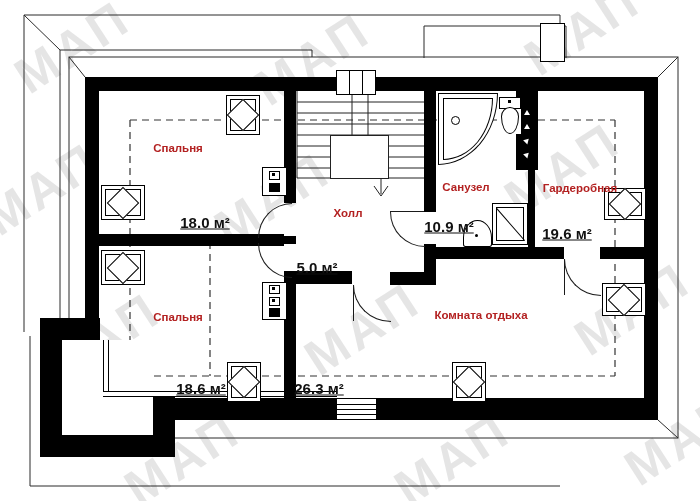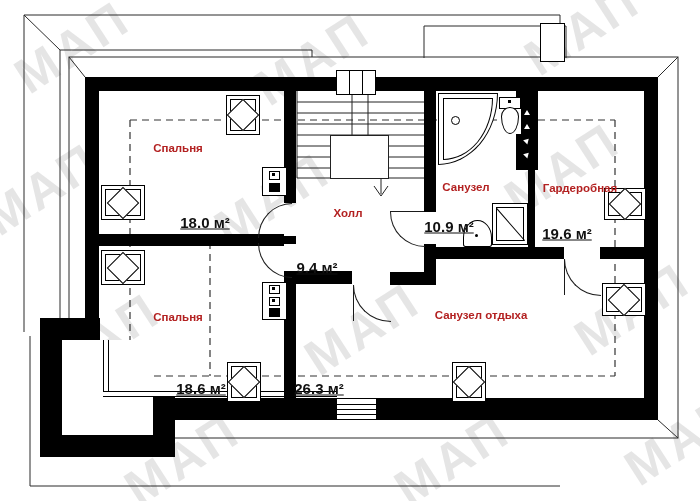--- a/index.html
+++ b/index.html
@@ -232,24 +232,24 @@
   <div class="vent-mark" style="left:524px;top:138px;transform:rotate(45deg)"></div>
   <div class="vent-mark" style="left:524px;top:152px;transform:rotate(45deg)"></div>
 
   <div class="room-label" style="left:178px;top:148px">Спальня</div>
   <div class="area-label" style="left:205px;top:222px">18.0 м²</div>
 
   <div class="room-label" style="left:178px;top:317px">Спальня</div>
   <div class="area-label" style="left:201px;top:388px">18.6 м²</div>
 
   <div class="room-label" style="left:348px;top:213px">Холл</div>
-  <div class="area-label" style="left:317px;top:267px">9.4 м²</div>
+  <div class="area-label" style="left:317px;top:267px">5.0 м²</div>
 
   <div class="room-label" style="left:466px;top:187px">Санузел</div>
   <div class="area-label" style="left:449px;top:226px">10.9 м²</div>
 
   <div class="room-label" style="left:580px;top:188px">Гардеробная</div>
   <div class="area-label" style="left:567px;top:233px">19.6 м²</div>
 
-  <div class="room-label" style="left:481px;top:315px">Санузел отдыха</div>
+  <div class="room-label" style="left:481px;top:315px">Комната отдыха</div>
   <div class="area-label" style="left:319px;top:388px">26.3 м²</div>
 
 </div>
 
 </body></html>

